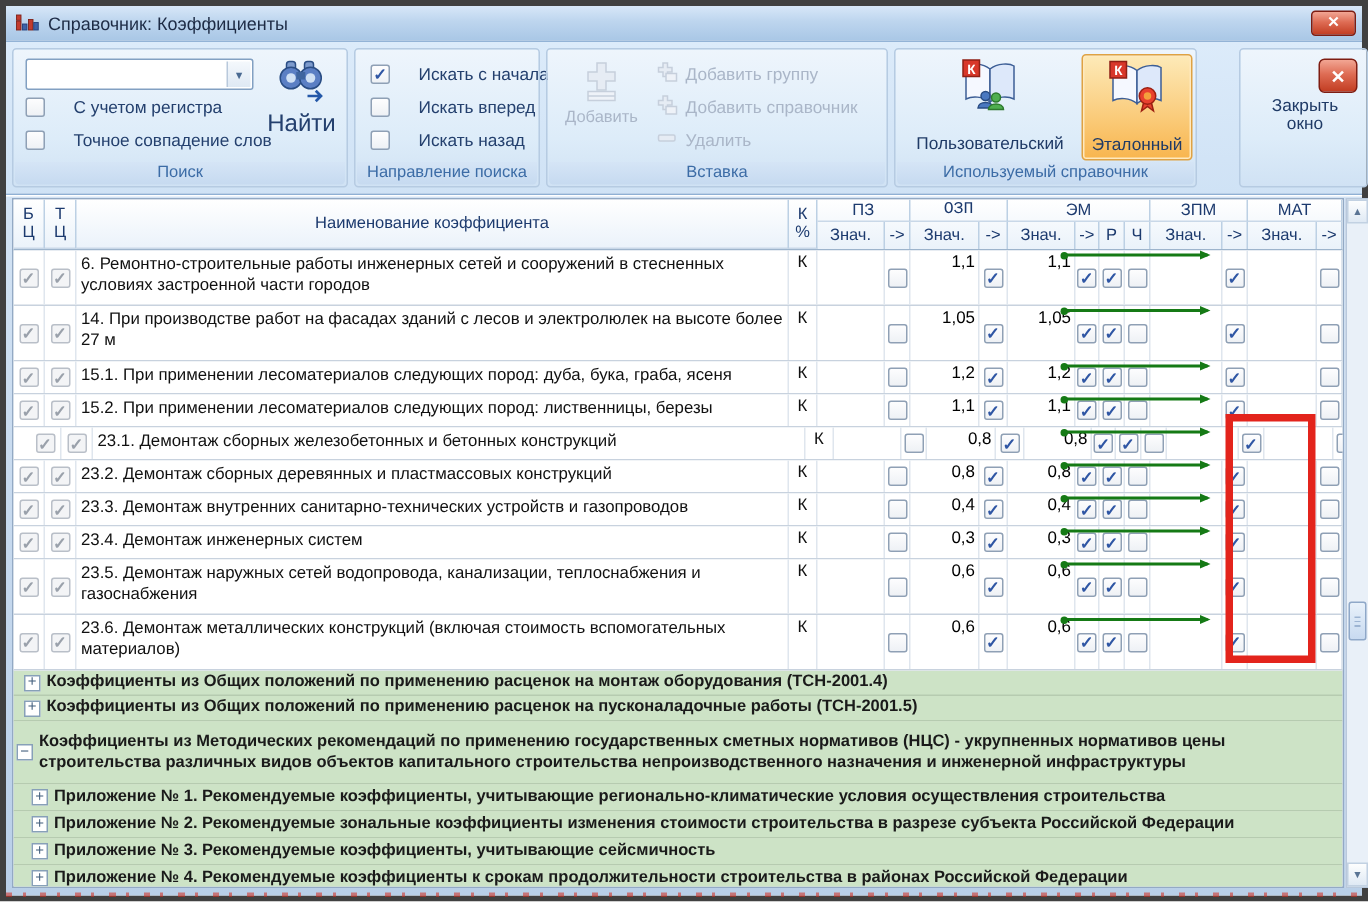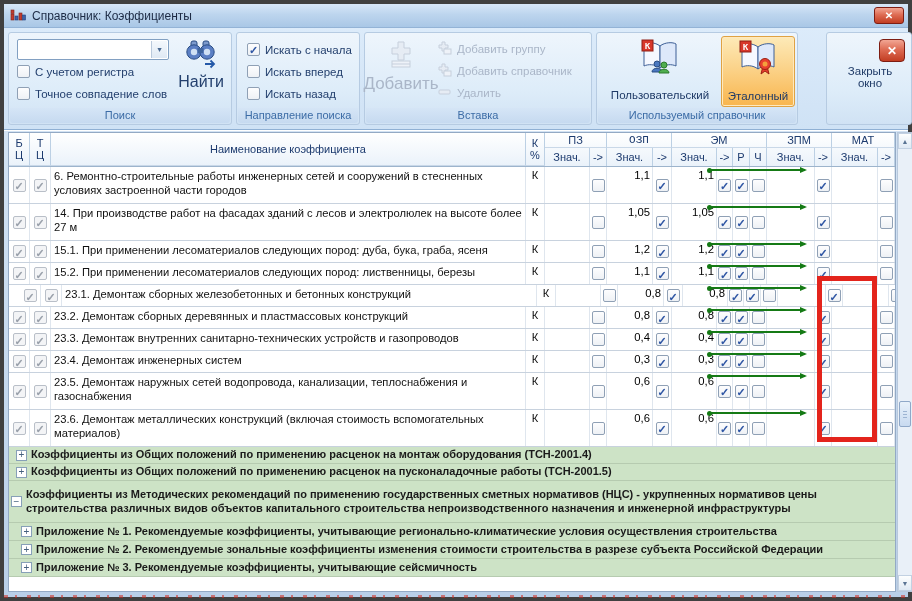--- a/index.html
+++ b/index.html
@@ -29,30 +29,30 @@
   .g-ref{left:592px;width:202px}
   .g-close{left:822px;width:86px}
 
   .combo{position:absolute;left:8px;top:6px;width:152px;height:21px;background:#fff;border:1px solid #82a0c2;border-radius:2px}
   .combo-arrow{position:absolute;right:1px;top:1px;bottom:1px;width:16px;display:flex;align-items:center;justify-content:center;
     color:#4a6a92;font-size:9px;background:linear-gradient(#f4f8fc,#dfe9f4);border-left:1px solid #b9c9dc}
   .combo-arrow::before{content:'▼';transform:scale(.8)}
   .find-btn{position:absolute;left:166px;top:4px;width:52px;height:68px;display:flex;flex-direction:column;
     align-items:center;font-size:16px;color:#24406e;border-radius:3px}
   .find-btn svg{margin-top:2px}
-  .rcb{position:absolute;display:flex;align-items:center;gap:5px;font-size:11.5px;color:#24406e;white-space:nowrap}
+  .rcb{position:absolute;display:flex;align-items:center;gap:19px;font-size:11.5px;color:#24406e;white-space:nowrap}
   .cb{width:13px;height:13px;min-width:13px;border:1px solid #8fa0b5;border-radius:2px;
     background:linear-gradient(#fdfdfe,#eef1f5);display:inline-flex;align-items:center;justify-content:center}
   .cb .cm::before{content:'✓';font-size:11px;font-weight:bold;line-height:1;color:#2f56a4;visibility:hidden}
   .cb.on .cm::before{visibility:visible}
   .cb.dis{background:#f3f4f6;border-color:#b9bfc8}
   .cb.dis .cm::before{color:#9aa1ab}
 
   .dbtn-big{position:absolute;left:6px;top:6px;width:60px;height:66px;display:flex;flex-direction:column;align-items:center;
-    font-size:17px;color:#aab6c8}
+    font-size:11px;color:#aab6c8}
   .dbtn-sm{position:absolute;left:72px;display:flex;align-items:center;gap:5px;font-size:11.5px;color:#aab6c8;white-space:nowrap}
 
   .refbtn{position:absolute;top:3px;height:71px;display:flex;flex-direction:column;align-items:center;padding-top:3px;
     font-size:11.5px;color:#1f3a66;border-radius:3px}
   .refbtn.sel{background:linear-gradient(#fdeab8,#fbd38a 45%,#f8b54e);border:1px solid #dfa243;
     box-shadow:inset 0 0 0 1px #ffe9bd}
   .refbtn .lab{margin-top:12px}
   .rb-user{left:4px;width:118px}
   .rb-etalon{left:124px;width:74px}
 
@@ -867,20 +867,24 @@
           <span>Приложение № 1. Рекомендуемые коэффициенты, учитывающие регионально-климатические условия осуществления строительства</span>
         </div>
         <div class="grow" style="height: 18px; padding-left: 12px;">
           <span class="exp"></span>
           <span>Приложение № 2. Рекомендуемые зональные коэффициенты изменения стоимости строительства в разрезе субъекта Российской Федерации</span>
         </div>
         <div class="grow" style="height: 18px; padding-left: 12px;">
           <span class="exp"></span>
           <span>Приложение № 3. Рекомендуемые коэффициенты, учитывающие сейсмичность</span>
         </div>
+        <div class="grow" style="height: 18px; padding-left: 12px;">
+          <span class="exp"></span>
+          <span>Приложение № 4. Рекомендуемые коэффициенты к срокам продолжительности строительства в районах Российской Федерации</span>
+        </div>
       </div>
   </div>
 
   <div class="vscroll">
     <div class="sb-btn sb-up"></div>
     <div class="sb-track">
       <div class="sb-thumb"></div>
     </div>
     <div class="sb-btn sb-down"></div>
   </div>

